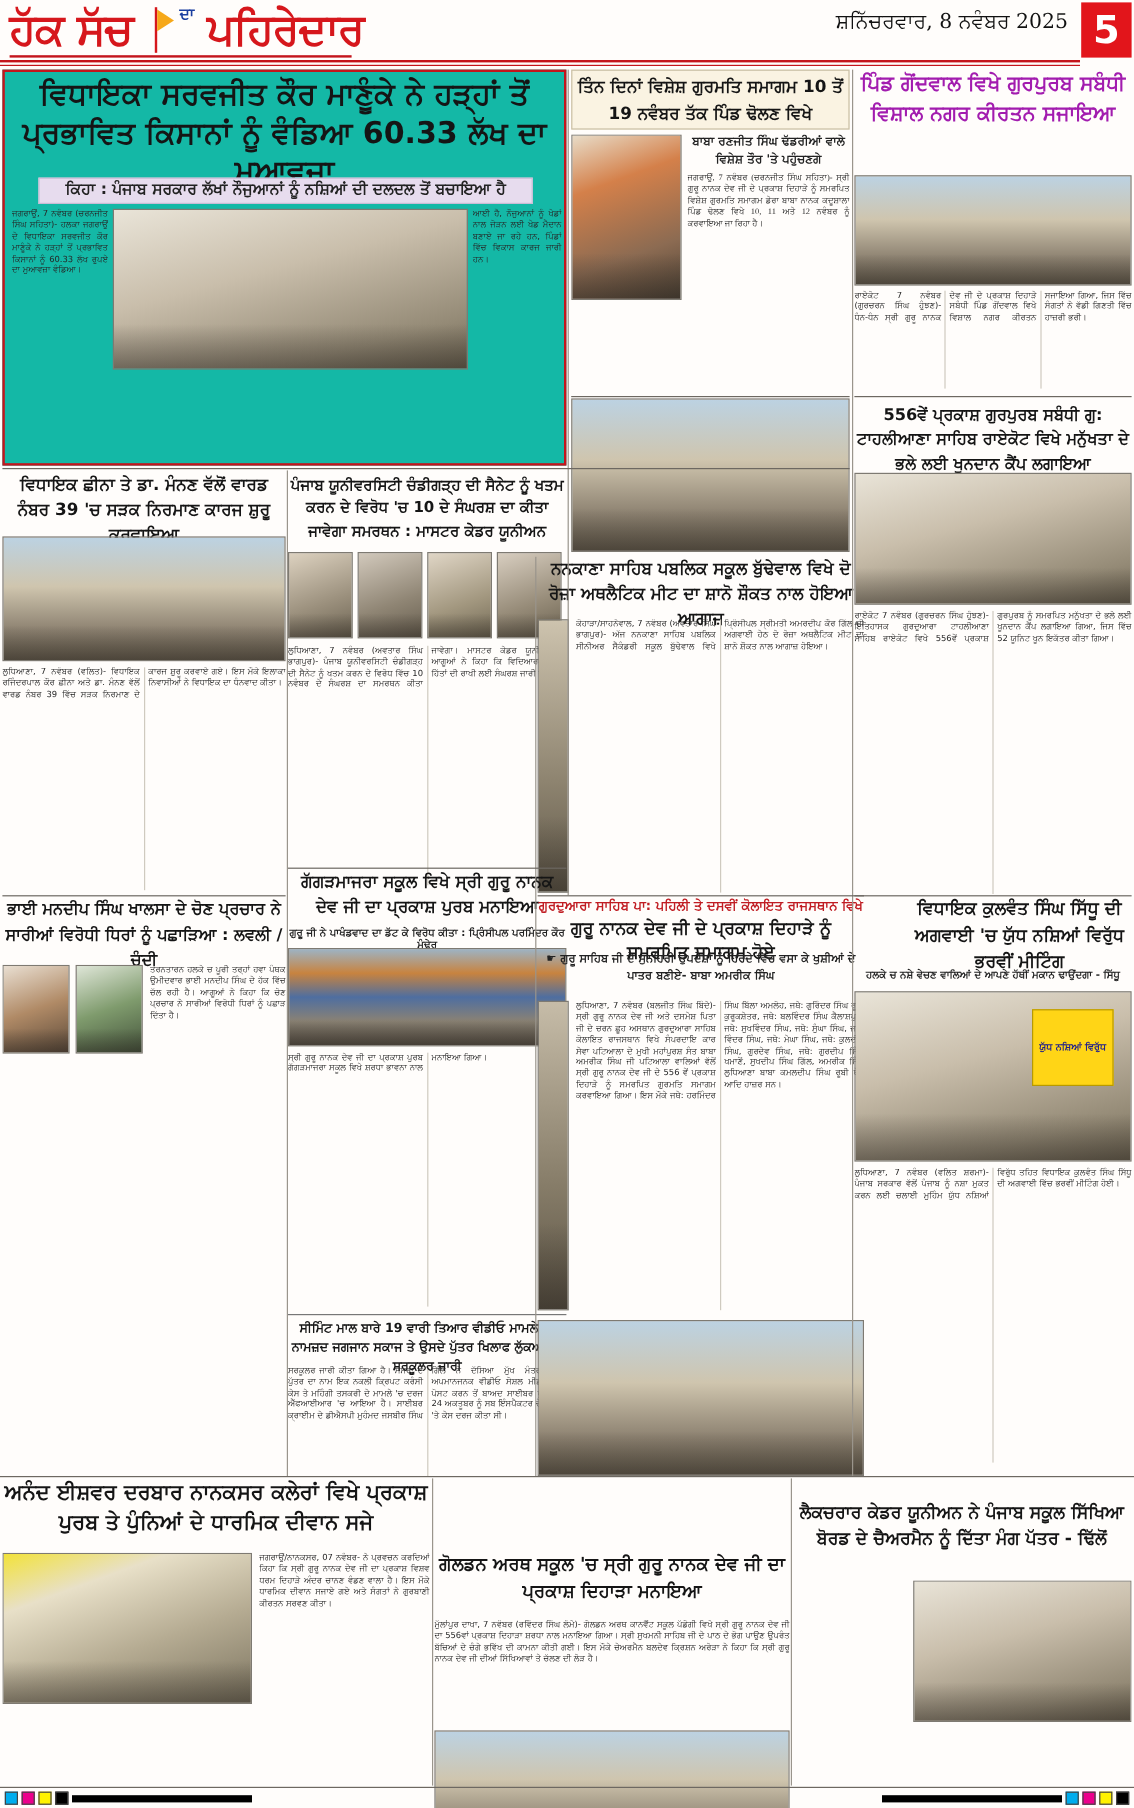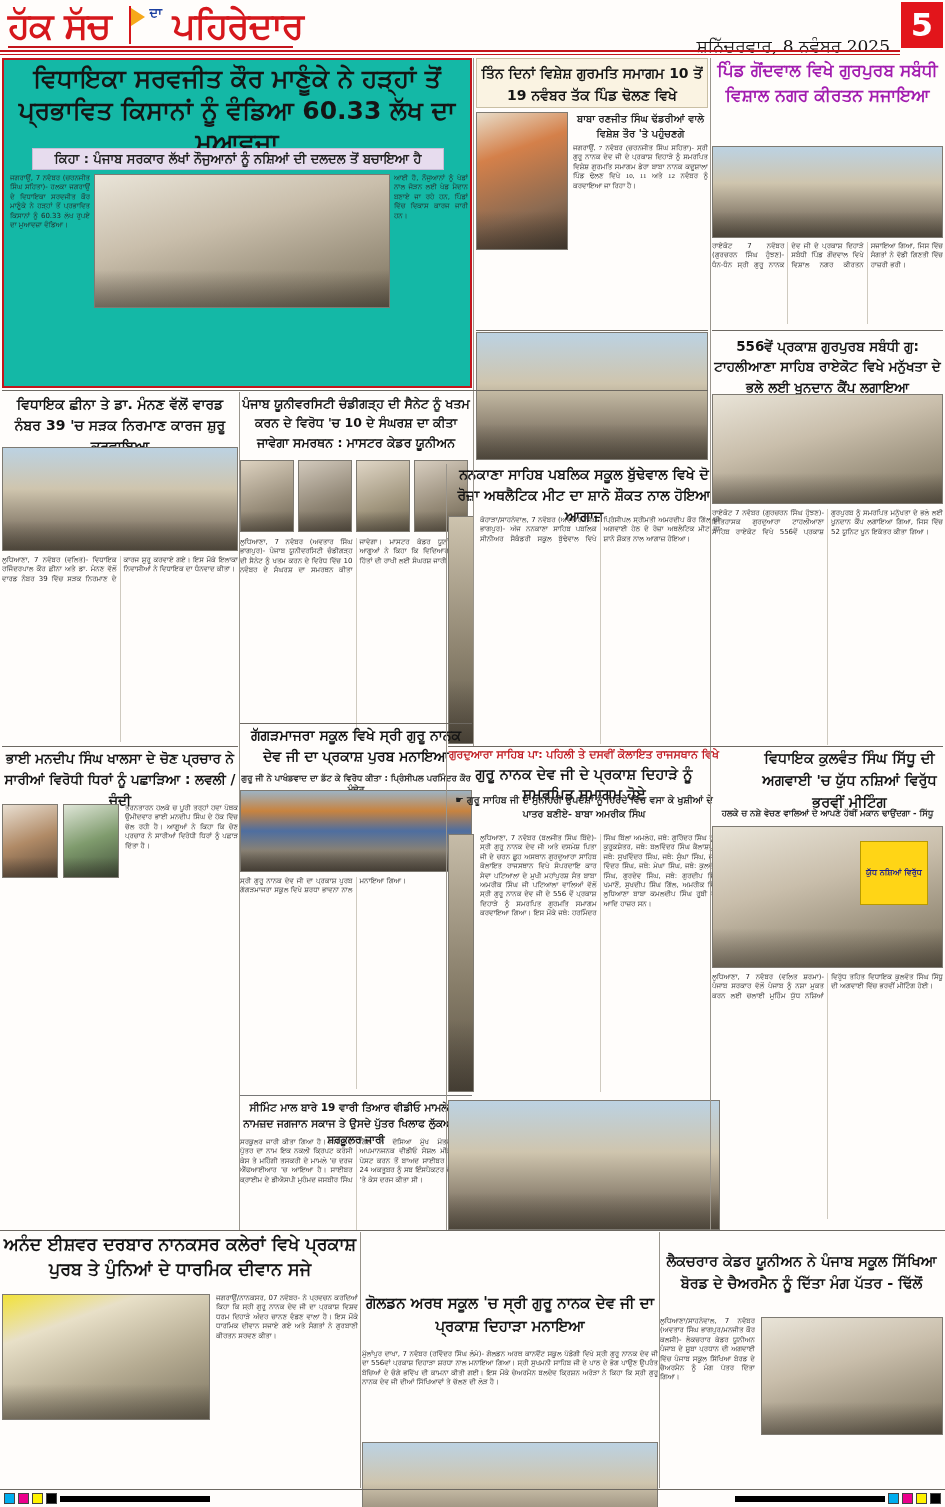--- a/index.html
+++ b/index.html
@@ -53,21 +53,21 @@
   <div class="abs" style="left:0;top:0;width:945px;height:56px;">
     <div class="abs" style="left:8px;top:6px;">
       <span class="logo">
         <span>ਹੱਕ ਸੱਚ</span>
         <span class="flag"><span class="pole"></span><span class="tri"></span></span>
         <span class="blue">ਦਾ</span>
         <span>ਪਹਿਰੇਦਾਰ</span>
       </span>
       <div style="margin-top:2px;border-top:2px solid #c4151c;border-bottom:1px solid #c4151c;height:2px;width:285px;"></div>
     </div>
-    <div class="abs date" style="right:55px;top:36px;">ਸ਼ਨਿੱਚਰਵਾਰ, 8 ਨਵੰਬਰ 2025</div>
+    <div class="abs date" style="right:55px;top:8px;">ਸ਼ਨਿੱਚਰਵਾਰ, 8 ਨਵੰਬਰ 2025</div>
     <div class="abs pagenum" style="right:2px;top:2px;width:42px;height:46px;">5</div>
     <div class="abs redrule" style="left:0;top:50px;width:900px;height:2px;"></div>
     <div class="abs redrule" style="left:0;top:54px;width:900px;height:1px;"></div>
   </div>
 
   <div class="abs boxA" style="left:2px;top:58px;width:470px;height:330px;">
     <div class="abs hl" style="left:4px;top:3px;width:458px;height:80px;font-size:25px;line-height:1.28;">ਵਿਧਾਇਕਾ ਸਰਵਜੀਤ ਕੌਰ ਮਾਣੂੰਕੇ ਨੇ ਹੜ੍ਹਾਂ ਤੋਂ ਪ੍ਰਭਾਵਿਤ ਕਿਸਾਨਾਂ ਨੂੰ ਵੰਡਿਆ 60.33 ਲੱਖ ਦਾ ਮੁਆਵਜ਼ਾ</div>
     <div class="abs subbarA sub" style="left:28px;top:88px;width:410px;height:20px;font-size:13px;line-height:20px;">ਕਿਹਾ : ਪੰਜਾਬ ਸਰਕਾਰ ਲੱਖਾਂ ਨੌਜੁਆਨਾਂ ਨੂੰ ਨਸ਼ਿਆਂ ਦੀ ਦਲਦਲ ਤੋਂ ਬਚਾਇਆ ਹੈ</div>
     <div class="abs body-txt" style="left:6px;top:114px;width:80px;height:134px;">ਜਗਰਾਉਂ, 7 ਨਵੰਬਰ (ਚਰਨਜੀਤ ਸਿੰਘ ਸਹਿਤਾ)- ਹਲਕਾ ਜਗਰਾਉਂ ਦੇ ਵਿਧਾਇਕਾ ਸਰਵਜੀਤ ਕੌਰ ਮਾਣੂੰਕੇ ਨੇ ਹੜ੍ਹਾਂ ਤੋਂ ਪ੍ਰਭਾਵਿਤ ਕਿਸਾਨਾਂ ਨੂੰ 60.33 ਲੱਖ ਰੁਪਏ ਦਾ ਮੁਆਵਜ਼ਾ ਵੰਡਿਆ।</div>
     <div class="abs photo photo-indoor" style="left:90px;top:114px;width:296px;height:134px;"></div>
@@ -168,21 +168,20 @@
   <div class="abs" style="left:362px;top:1292px;width:296px;height:256px;">
     <div class="hl" style="font-size:15px;line-height:1.5;height:56px;">ਗੋਲਡਨ ਅਰਥ ਸਕੂਲ 'ਚ ਸ੍ਰੀ ਗੁਰੂ ਨਾਨਕ ਦੇਵ ਜੀ ਦਾ ਪ੍ਰਕਾਸ਼ ਦਿਹਾੜਾ ਮਨਾਇਆ</div>
     <div class="body-txt" style="width:296px;height:88px;margin-top:2px;">ਮੁੱਲਾਂਪੁਰ ਦਾਖਾ, 7 ਨਵੰਬਰ (ਰਵਿੰਦਰ ਸਿੰਘ ਲੰਮੇ)- ਗੋਲਡਨ ਅਰਥ ਕਾਨਵੈਂਟ ਸਕੂਲ ਪੱਡੋਗੀ ਵਿਖੇ ਸ੍ਰੀ ਗੁਰੂ ਨਾਨਕ ਦੇਵ ਜੀ ਦਾ 556ਵਾਂ ਪ੍ਰਕਾਸ਼ ਦਿਹਾੜਾ ਸ਼ਰਧਾ ਨਾਲ ਮਨਾਇਆ ਗਿਆ। ਸ੍ਰੀ ਸੁਖਮਨੀ ਸਾਹਿਬ ਜੀ ਦੇ ਪਾਠ ਦੇ ਭੋਗ ਪਾਉਣ ਉਪਰੰਤ ਬੱਚਿਆਂ ਦੇ ਚੰਗੇ ਭਵਿੱਖ ਦੀ ਕਾਮਨਾ ਕੀਤੀ ਗਈ। ਇਸ ਮੌਕੇ ਚੇਅਰਮੈਨ ਬਲਦੇਵ ਕ੍ਰਿਸ਼ਨ ਅਰੋੜਾ ਨੇ ਕਿਹਾ ਕਿ ਸ੍ਰੀ ਗੁਰੂ ਨਾਨਕ ਦੇਵ ਜੀ ਦੀਆਂ ਸਿੱਖਿਆਵਾਂ ਤੇ ਚੱਲਣ ਦੀ ਲੋੜ ਹੈ।</div>
     <div class="photo photo-sky" style="width:296px;height:102px;margin-top:4px;"></div>
   </div>
 
   <div class="abs" style="left:660px;top:1251px;width:283px;height:221px;">
     <div class="hl" style="font-size:14.5px;line-height:1.5;height:62px;">ਲੈਕਚਰਾਰ ਕੇਡਰ ਯੂਨੀਅਨ ਨੇ ਪੰਜਾਬ ਸਕੂਲ ਸਿੱਖਿਆ ਬੋਰਡ ਦੇ ਚੈਅਰਮੈਨ ਨੂੰ ਦਿੱਤਾ ਮੰਗ ਪੱਤਰ - ਢਿੱਲੋਂ</div>
     <div style="margin-top:4px;height:186px;overflow:hidden;">
       <div class="photo photo-indoor" style="float:right;width:182px;height:118px;margin:0 0 3px 6px;"></div>
-      <div class="body-txt" style="font-size:7px;">ਲੁਧਿਆਣਾ/ਸਾਹਨੇਵਾਲ, 7 ਨਵੰਬਰ (ਅਵਤਾਰ ਸਿੰਘ ਭਾਗਪੁਰ/ਮਨਜੀਤ ਕੌਰ ਕਲਸੀ)- ਲੈਕਚਰਾਰ ਕੇਡਰ ਯੂਨੀਅਨ ਪੰਜਾਬ ਦੇ ਸੂਬਾ ਪ੍ਰਧਾਨ ਦੀ ਅਗਵਾਈ ਵਿੱਚ ਪੰਜਾਬ ਸਕੂਲ ਸਿੱਖਿਆ ਬੋਰਡ ਦੇ ਚੈਅਰਮੈਨ ਨੂੰ ਮੰਗ ਪੱਤਰ ਦਿੱਤਾ ਗਿਆ।</div>
     </div>
   </div>
 
   <div class="abs vline" style="left:473px;top:58px;height:688px;"></div>
   <div class="abs vline" style="left:710px;top:58px;height:1172px;"></div>
   <div class="abs vline" style="left:239px;top:392px;height:838px;"></div>
   <div class="abs vline" style="left:446px;top:464px;height:766px;"></div>
   <div class="abs vline" style="left:360px;top:1232px;height:256px;"></div>
   <div class="abs vline" style="left:659px;top:1232px;height:256px;"></div>
   <div class="abs hline" style="left:2px;top:390px;width:706px;"></div>

